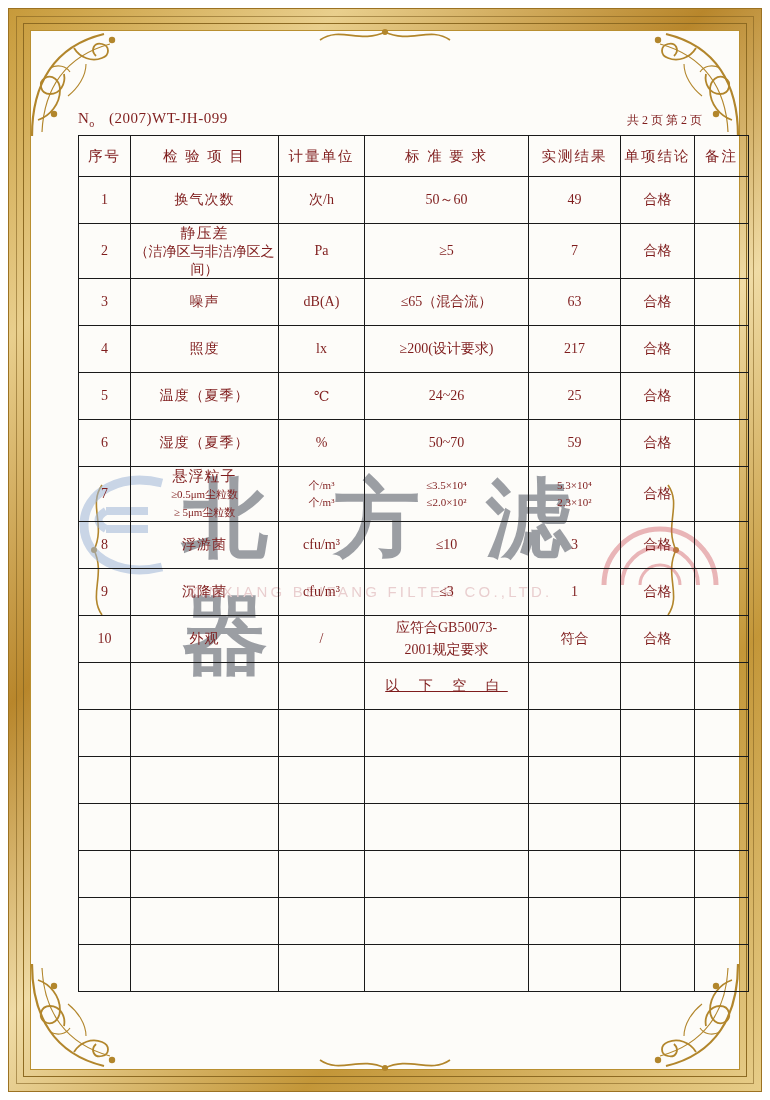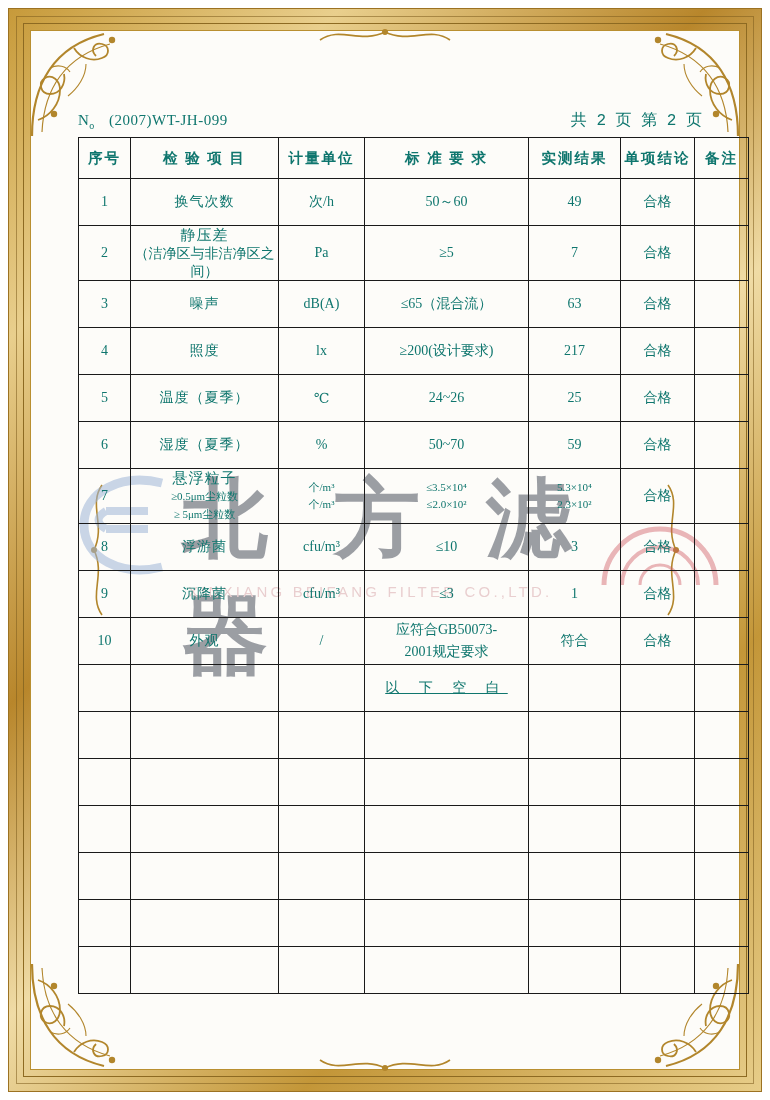--- a/index.html
+++ b/index.html
@@ -68,21 +68,21 @@
   .edge-bottom { left: 50%; bottom: 22px; transform: translateX(-50%) scaleY(-1); }
   .edge-left { left: 22px; top: 50%; transform: translateY(-50%) rotate(-90deg); }
   .edge-right { right: 22px; top: 50%; transform: translateY(-50%) rotate(90deg); }
 
   
   .content {
     position: absolute;
     left: 60px;
     top: 110px;
     width: 660px;
-    color: #0f766e;
+    color: #7f1d1d;
   }
   .doc-header {
     display: flex;
     justify-content: space-between;
     align-items: flex-end;
     font-size: 15px;
     padding: 0 18px 6px 18px;
   }
   .doc-no {
     letter-spacing: .5px;
@@ -90,41 +90,40 @@
   .doc-no .no-label {
     font-size: 15px;
   }
   .doc-no .no-label sub {
     font-size: 10px;
   }
   .doc-no .no-value {
     margin-left: 10px;
   }
   .doc-pages {
-    font-size: 16px;
-    font-family: Liberation Mono, monospace;
+    font-size: 12px;
   }
 
   table.report {
     border-collapse: collapse;
     width: 636px;
     margin-left: 18px;
     table-layout: fixed;
   }
   table.report th,
   table.report td {
     border: 1px solid #1a1a1a;
     text-align: center;
     vertical-align: middle;
     font-size: 14px;
     padding: 0;
   }
   table.report thead th {
     height: 40px;
-    font-weight: bold;
+    font-weight: normal;
     letter-spacing: 2px;
     font-size: 14.5px;
   }
   table.report tbody td {
     height: 46px;
   }
   .col-no      { width: 52px; }
   .col-item    { width: 148px; }
   .col-unit    { width: 86px; }
   .col-std     { width: 164px; }

